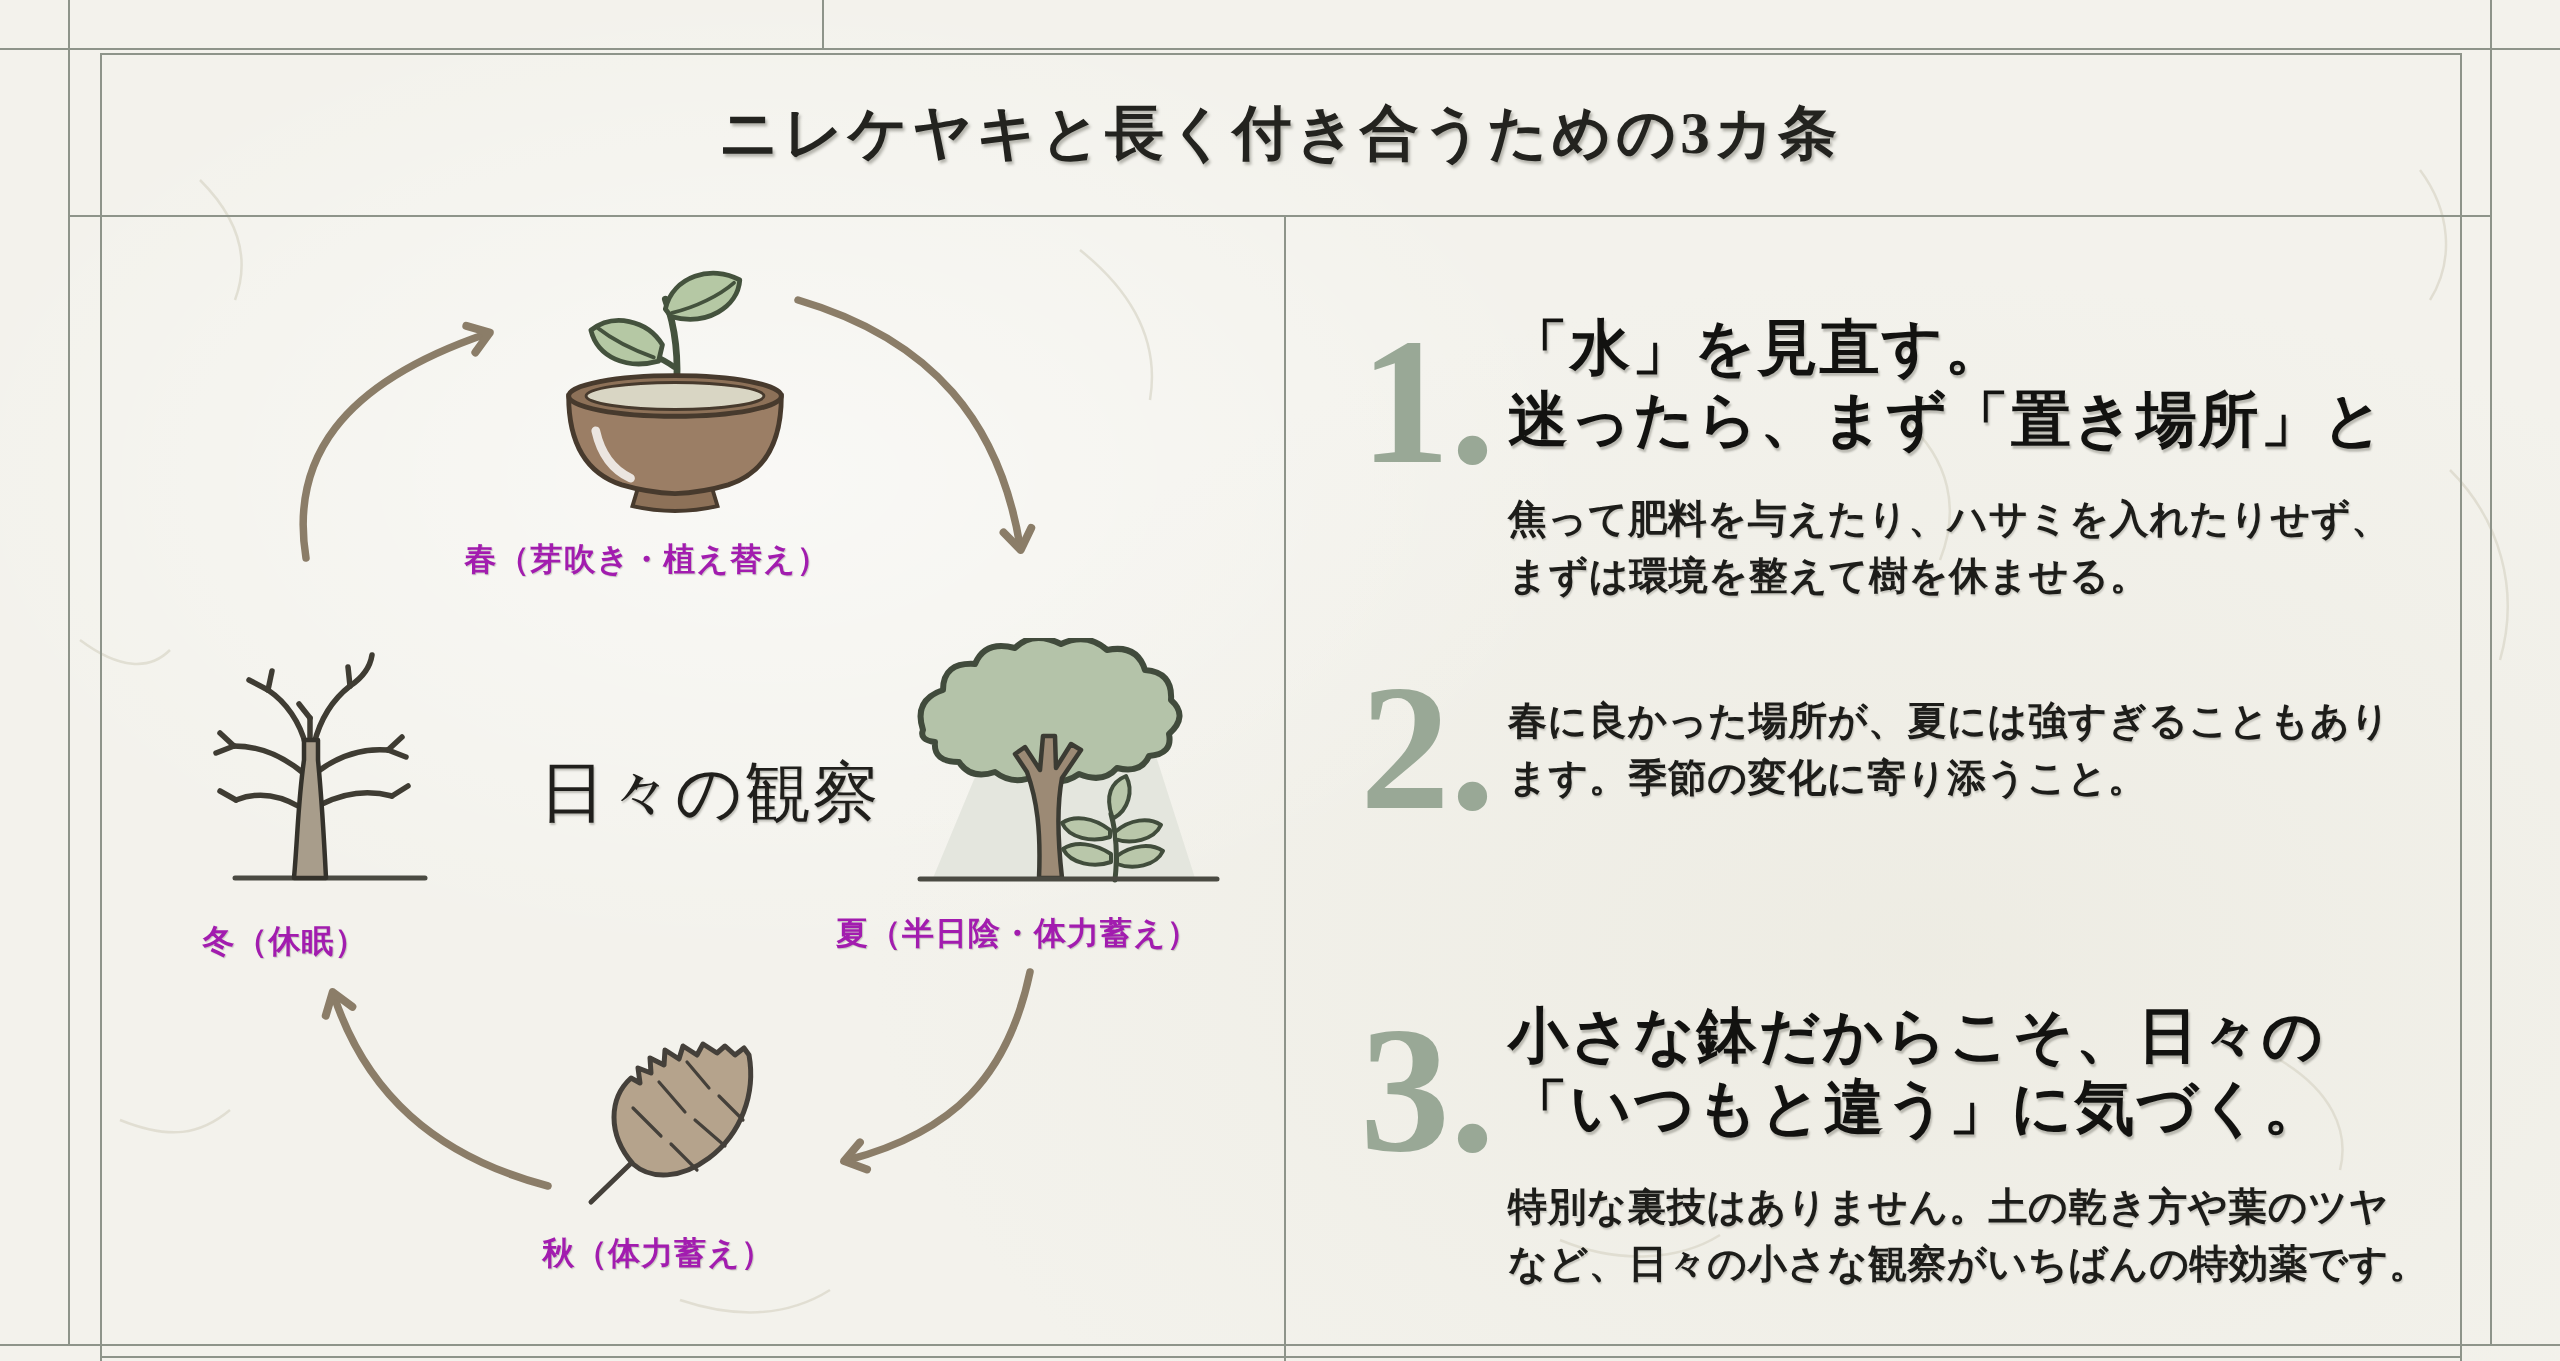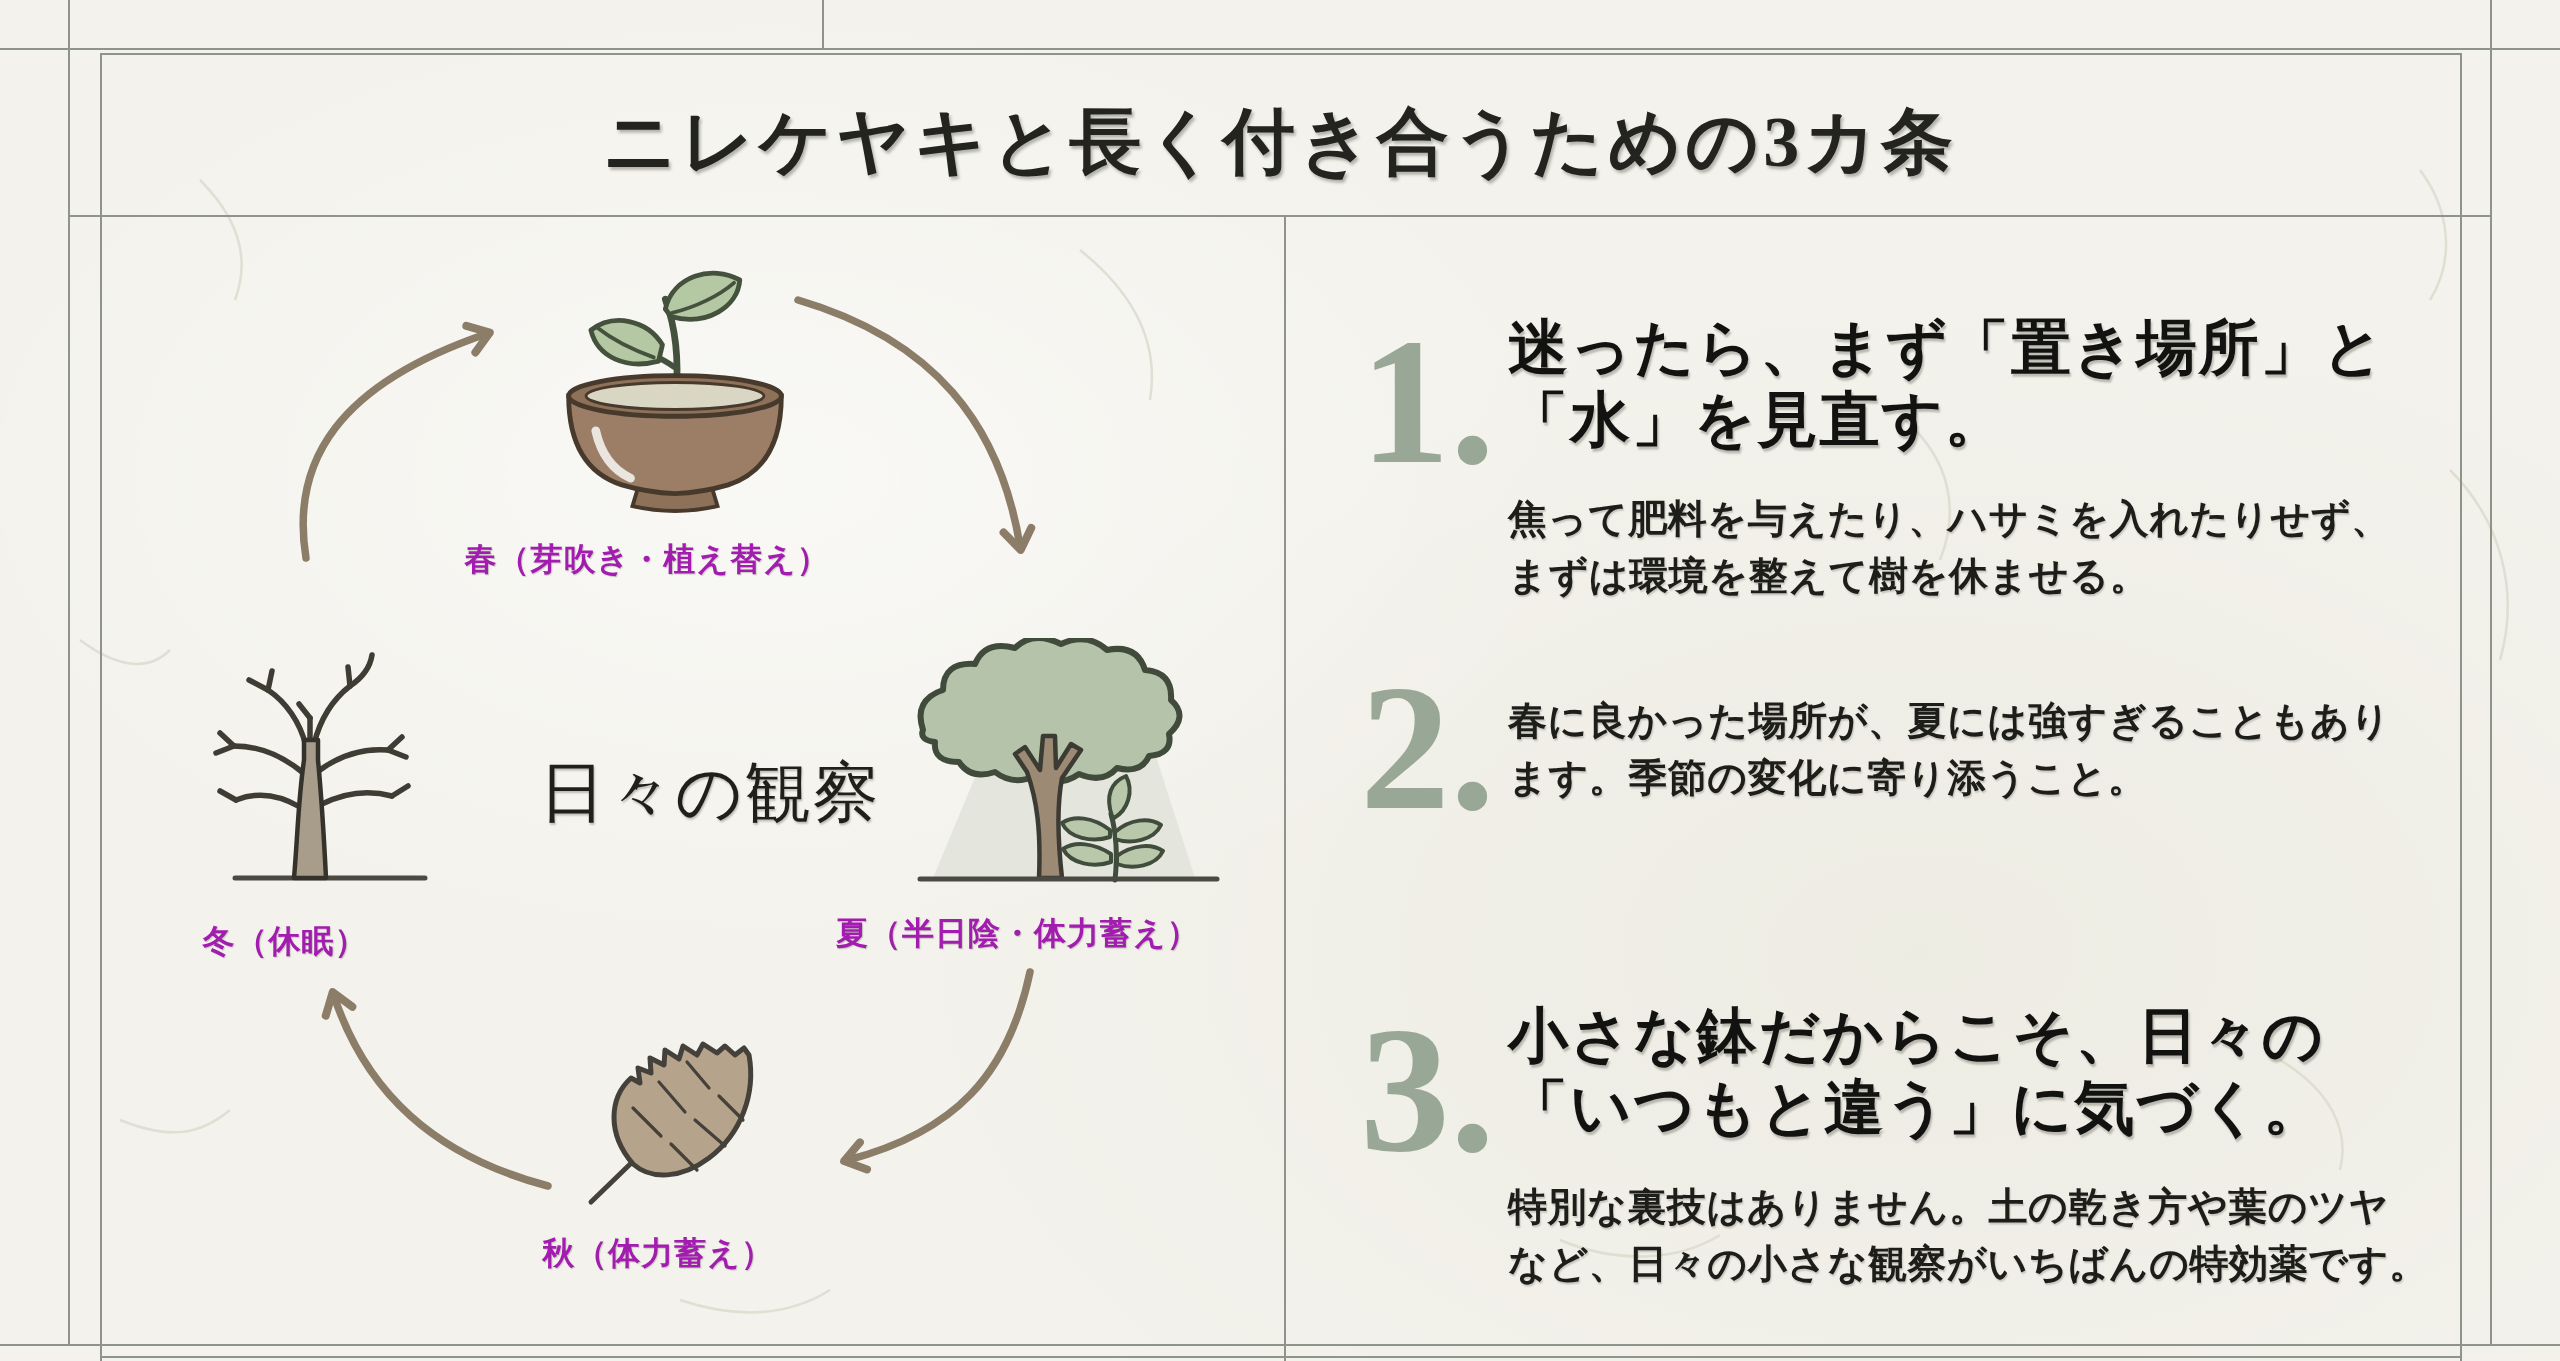--- a/index.html
+++ b/index.html
@@ -15,21 +15,21 @@
       radial-gradient(1200px 700px at 30% 35%, rgba(255,255,255,.5), rgba(255,255,255,0) 70%),
       radial-gradient(1400px 900px at 75% 70%, rgba(233,231,220,.55), rgba(233,231,220,0) 75%);
   }
   .gl{position:absolute;background:#8e948a;}
   .gl-h{height:2px;}
   .gl-v{width:2px;}
 
   .title{
     position:absolute;top:94px;left:0;width:2560px;text-align:center;
     font-family:"Liberation Serif","DejaVu Serif",serif;
-    font-weight:700;font-size:72px;letter-spacing:4px;color:#23231f;
+    font-weight:700;font-size:59px;letter-spacing:4px;color:#23231f;
     text-shadow:2px 3px 3px rgba(60,60,50,.35);
     white-space:nowrap;
   }
 
   .season-label{
     position:absolute;font-size:32px;font-weight:700;color:#a21caf;
     letter-spacing:1px;white-space:nowrap;
     text-shadow:1px 1px 1px rgba(70,70,60,.25);
   }
   .center-label{
@@ -188,22 +188,22 @@
 
   <div class="center-label">日々の観察</div>
 </div>
 
 <div>
 
   <div class="rule" style="top:312px">
     <div class="rule-number">1.</div>
     <div class="rule-text">
       <div class="rule-heading">
+        <span class="line">「水」を見直す。</span>
         <span class="line">迷ったら、まず「置き場所」と</span>
-        <span class="line">「水」を見直す。</span>
       </div>
       <div class="rule-body">
         <span class="line">焦って肥料を与えたり、ハサミを入れたりせず、</span>
         <span class="line">まずは環境を整えて樹を休ませる。</span>
       </div>
     </div>
   </div>
 
   <div class="rule" style="top:658px">
     <div class="rule-number">2.</div>

